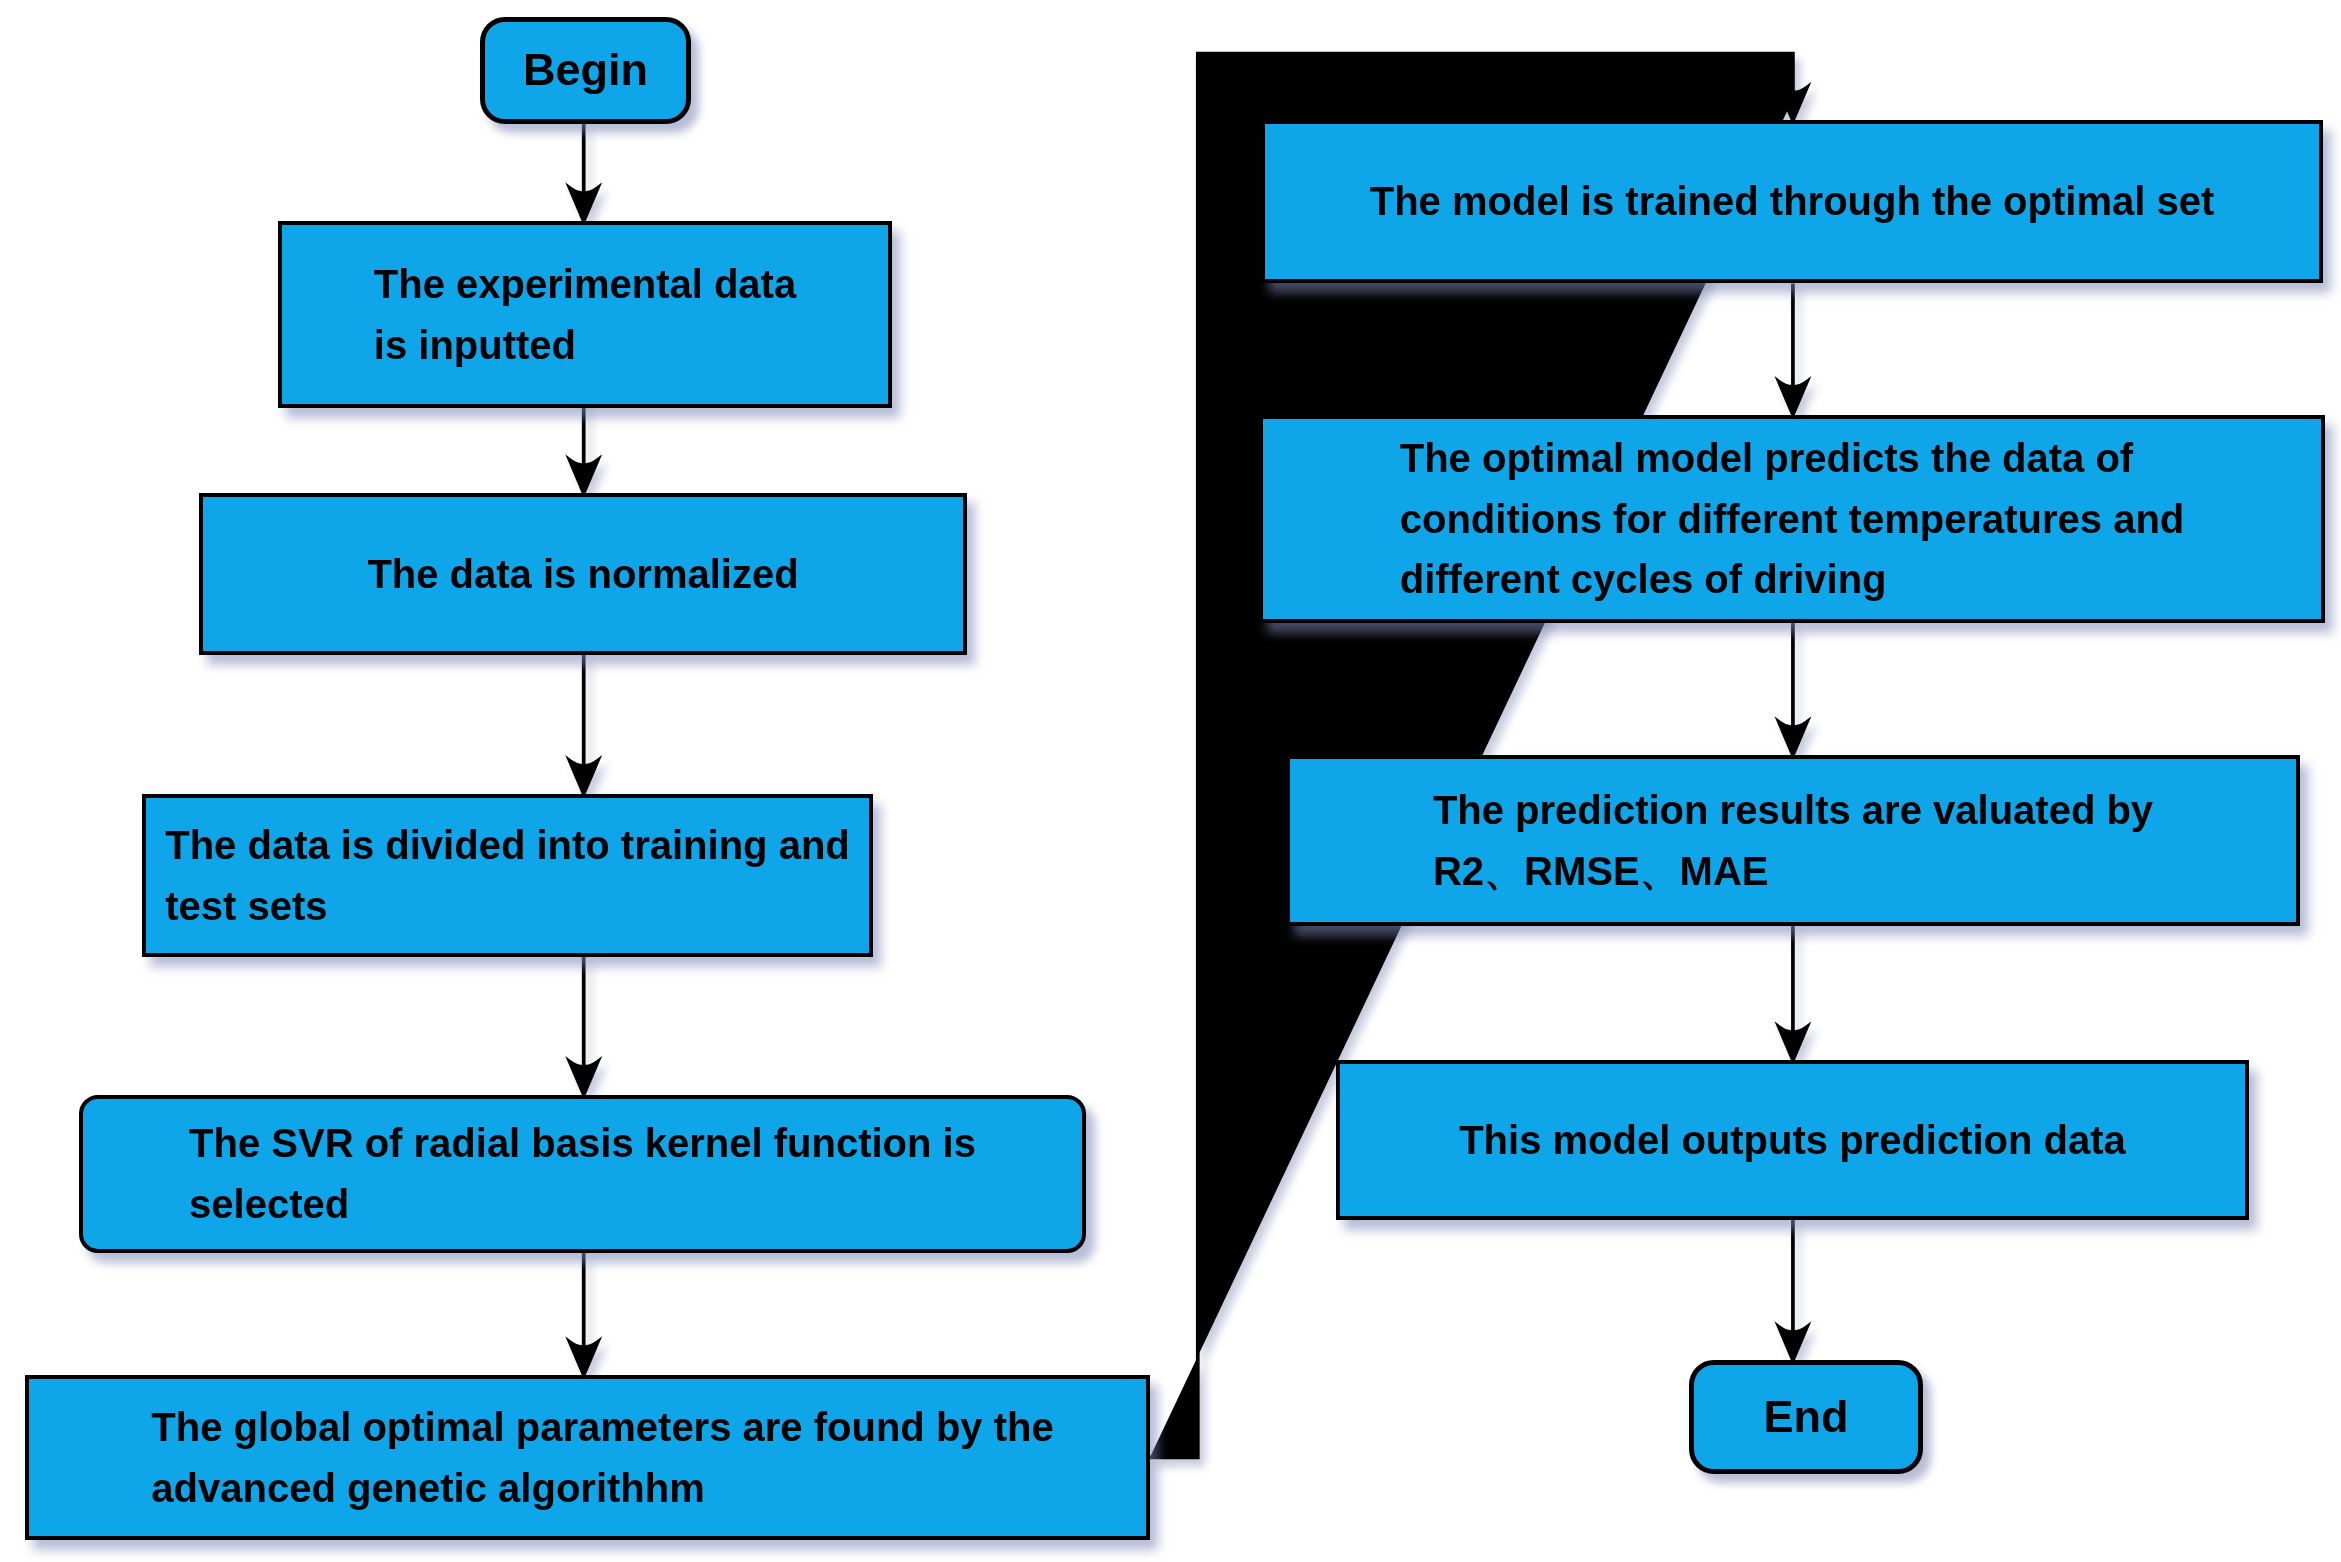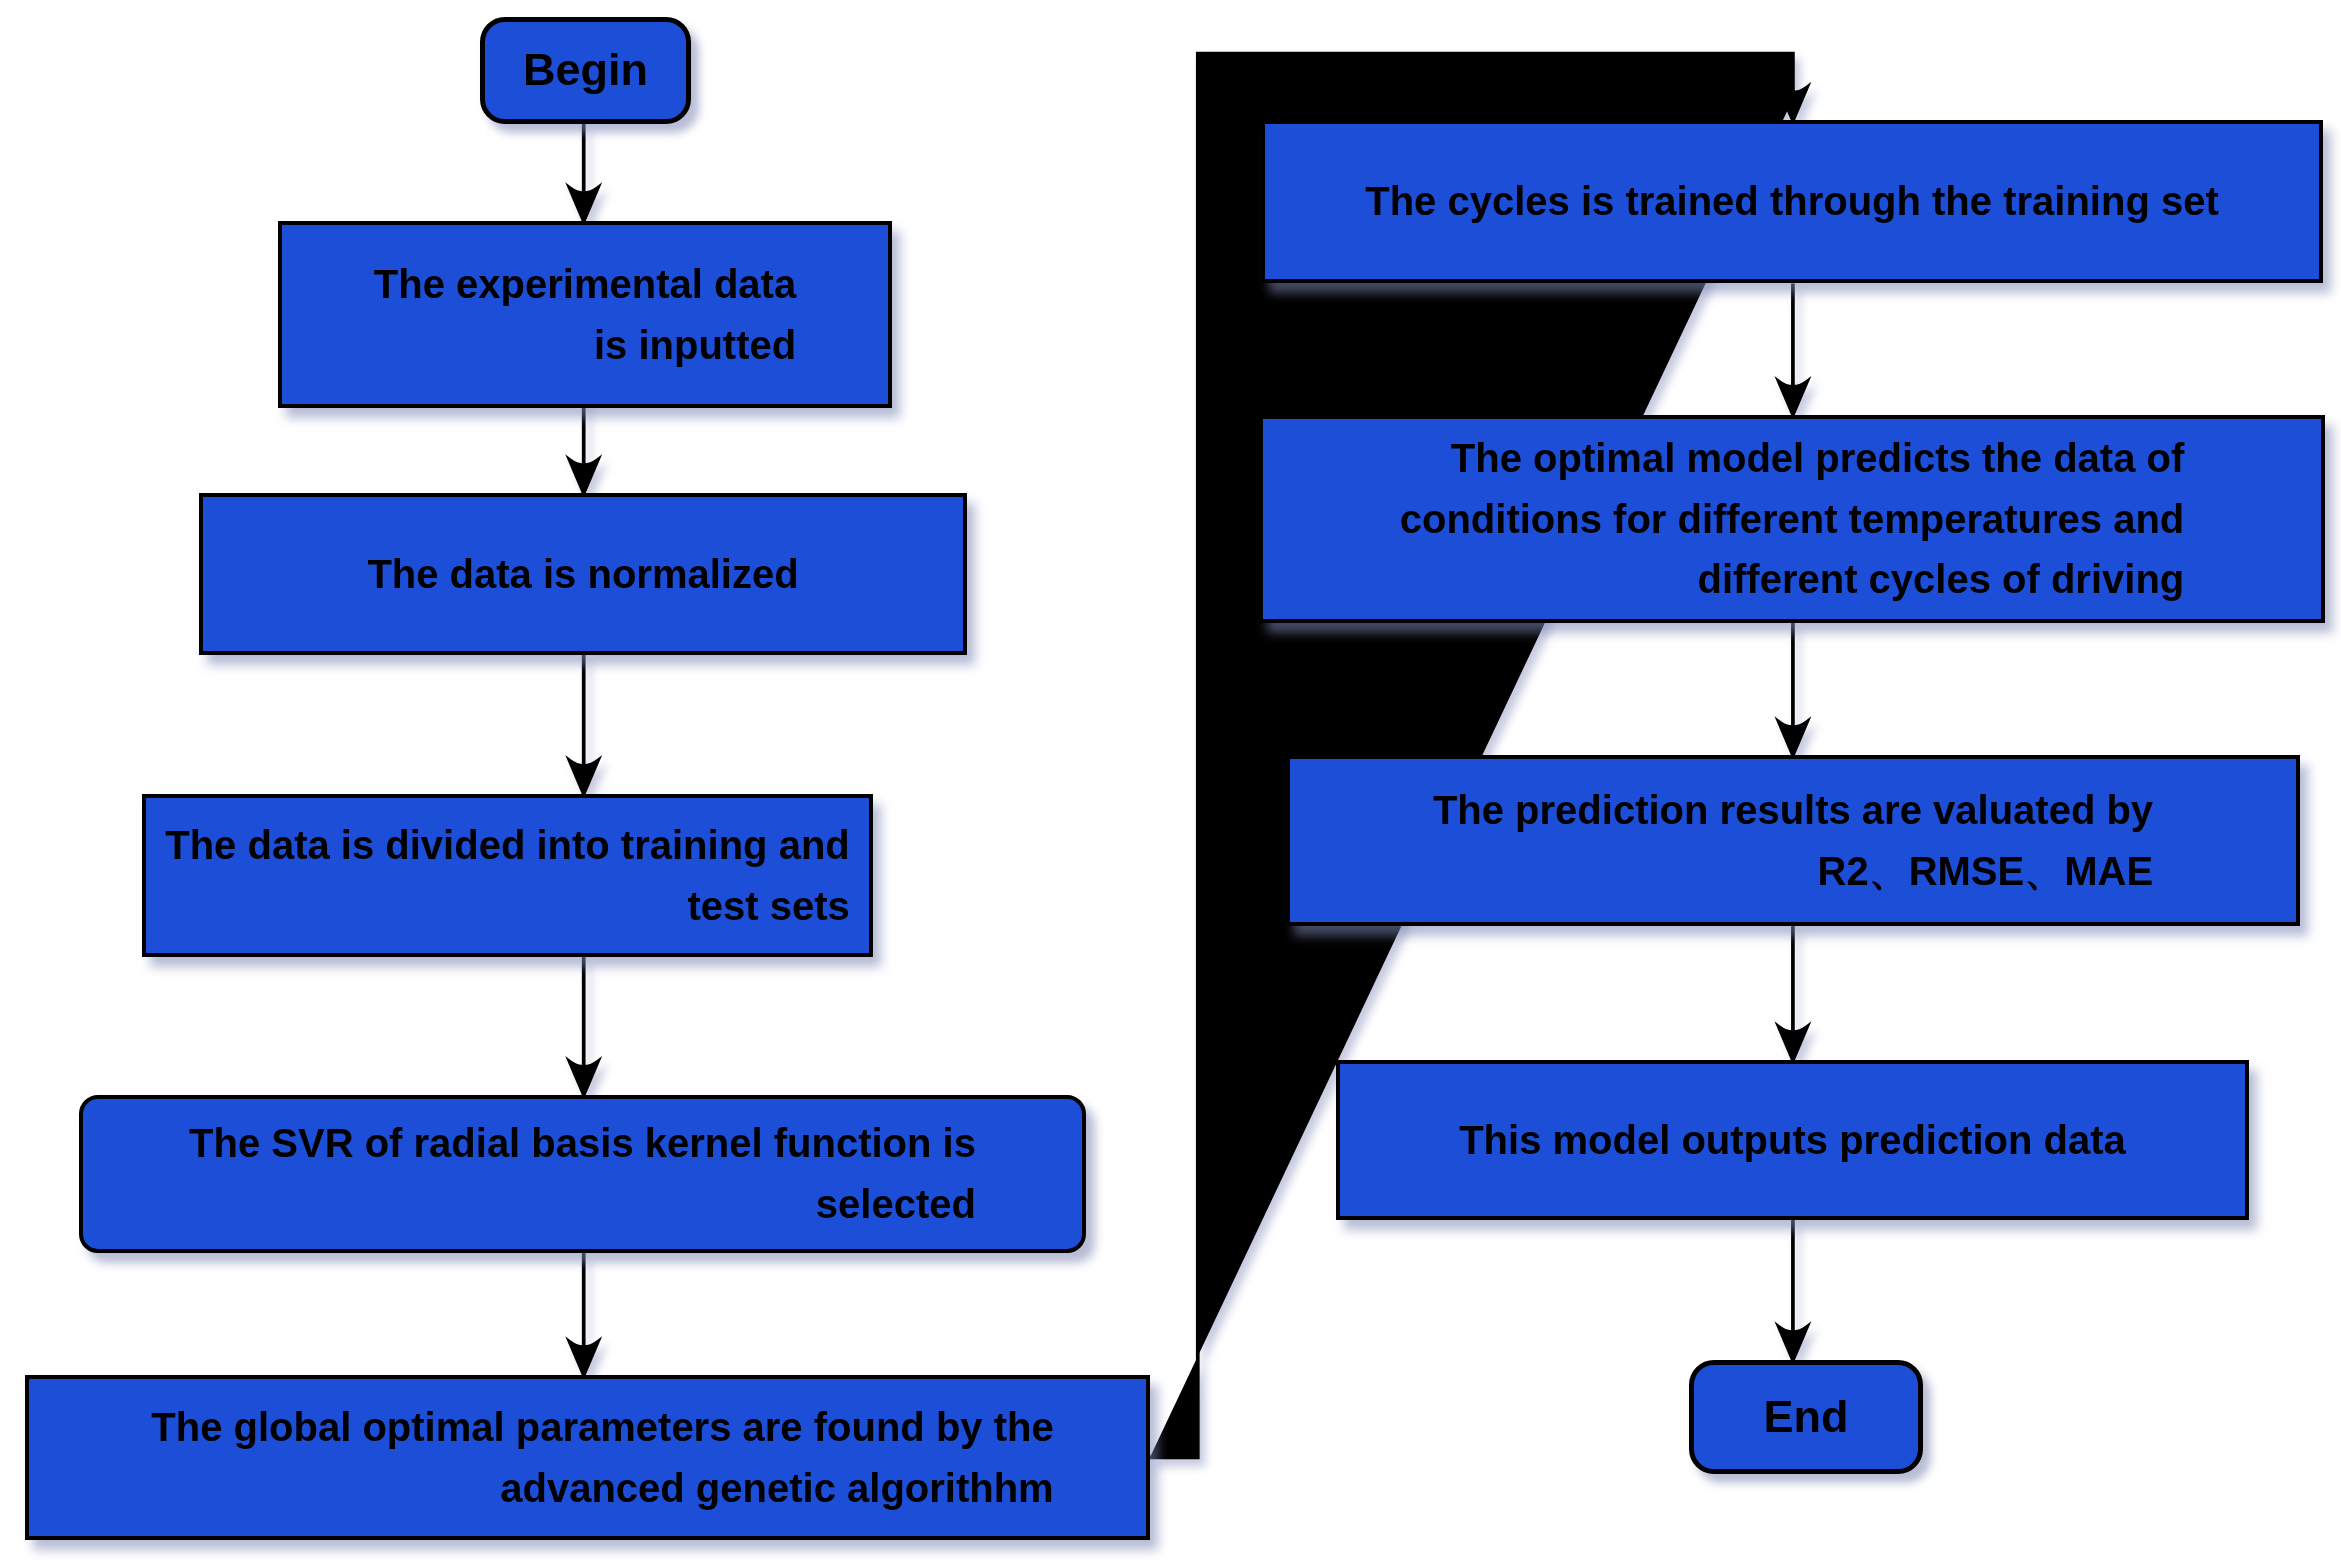--- a/index.html
+++ b/index.html
@@ -28,27 +28,27 @@
     stroke: #000000;
     stroke-width: 4.5;
     stroke-linejoin: miter;
   }
   .edgegroup {
     filter: drop-shadow(7px 9px 5px rgba(130, 140, 185, 0.45));
   }
   .node {
     position: absolute;
     box-sizing: border-box;
-    background: #1d4ed8;
+    background: #0ea5e9;
     border: 4.1px solid #000000;
     color: #000000;
     display: flex;
     align-items: center;
     justify-content: center;
-    text-align: right;
+    text-align: left;
     font-weight: bold;
     font-size: 40px;
     line-height: 1.52;
     white-space: pre-line;
     padding: 3.3px 10px;
     box-shadow: 8.2px 10px 10px rgba(125, 135, 180, 0.55);
   }
   .terminal {
     border-radius: 25px;
     border-width: 5px;
@@ -85,21 +85,21 @@
 
   <div class="node" style="left:142px; top:794px; width:731px; height:163px;">The data is divided into training and
 test sets</div>
 
   <div class="node" style="left:79px; top:1095px; width:1007px; height:158px;border-radius:19px;">The SVR of radial basis kernel function is
 selected</div>
 
   <div class="node" style="left:25px; top:1375px; width:1125px; height:165px;padding-left:40px;">The global optimal parameters are found by the
 advanced genetic algorithhm</div>
 
-  <div class="node" style="left:1261px; top:120px; width:1062px; height:163px;">The cycles is trained through the training set</div>
+  <div class="node" style="left:1261px; top:120px; width:1062px; height:163px;">The model is trained through the optimal set</div>
 
   <div class="node" style="left:1259px; top:415px; width:1066px; height:208px;">The optimal model predicts the data of
 conditions for different temperatures and
 different cycles of driving</div>
 
   <div class="node" style="left:1286px; top:755px; width:1014px; height:171px;">The prediction results are valuated by
 R2、RMSE、MAE</div>
 
   <div class="node" style="left:1336px; top:1060px; width:913px; height:160px;">This model outputs prediction data</div>
 

